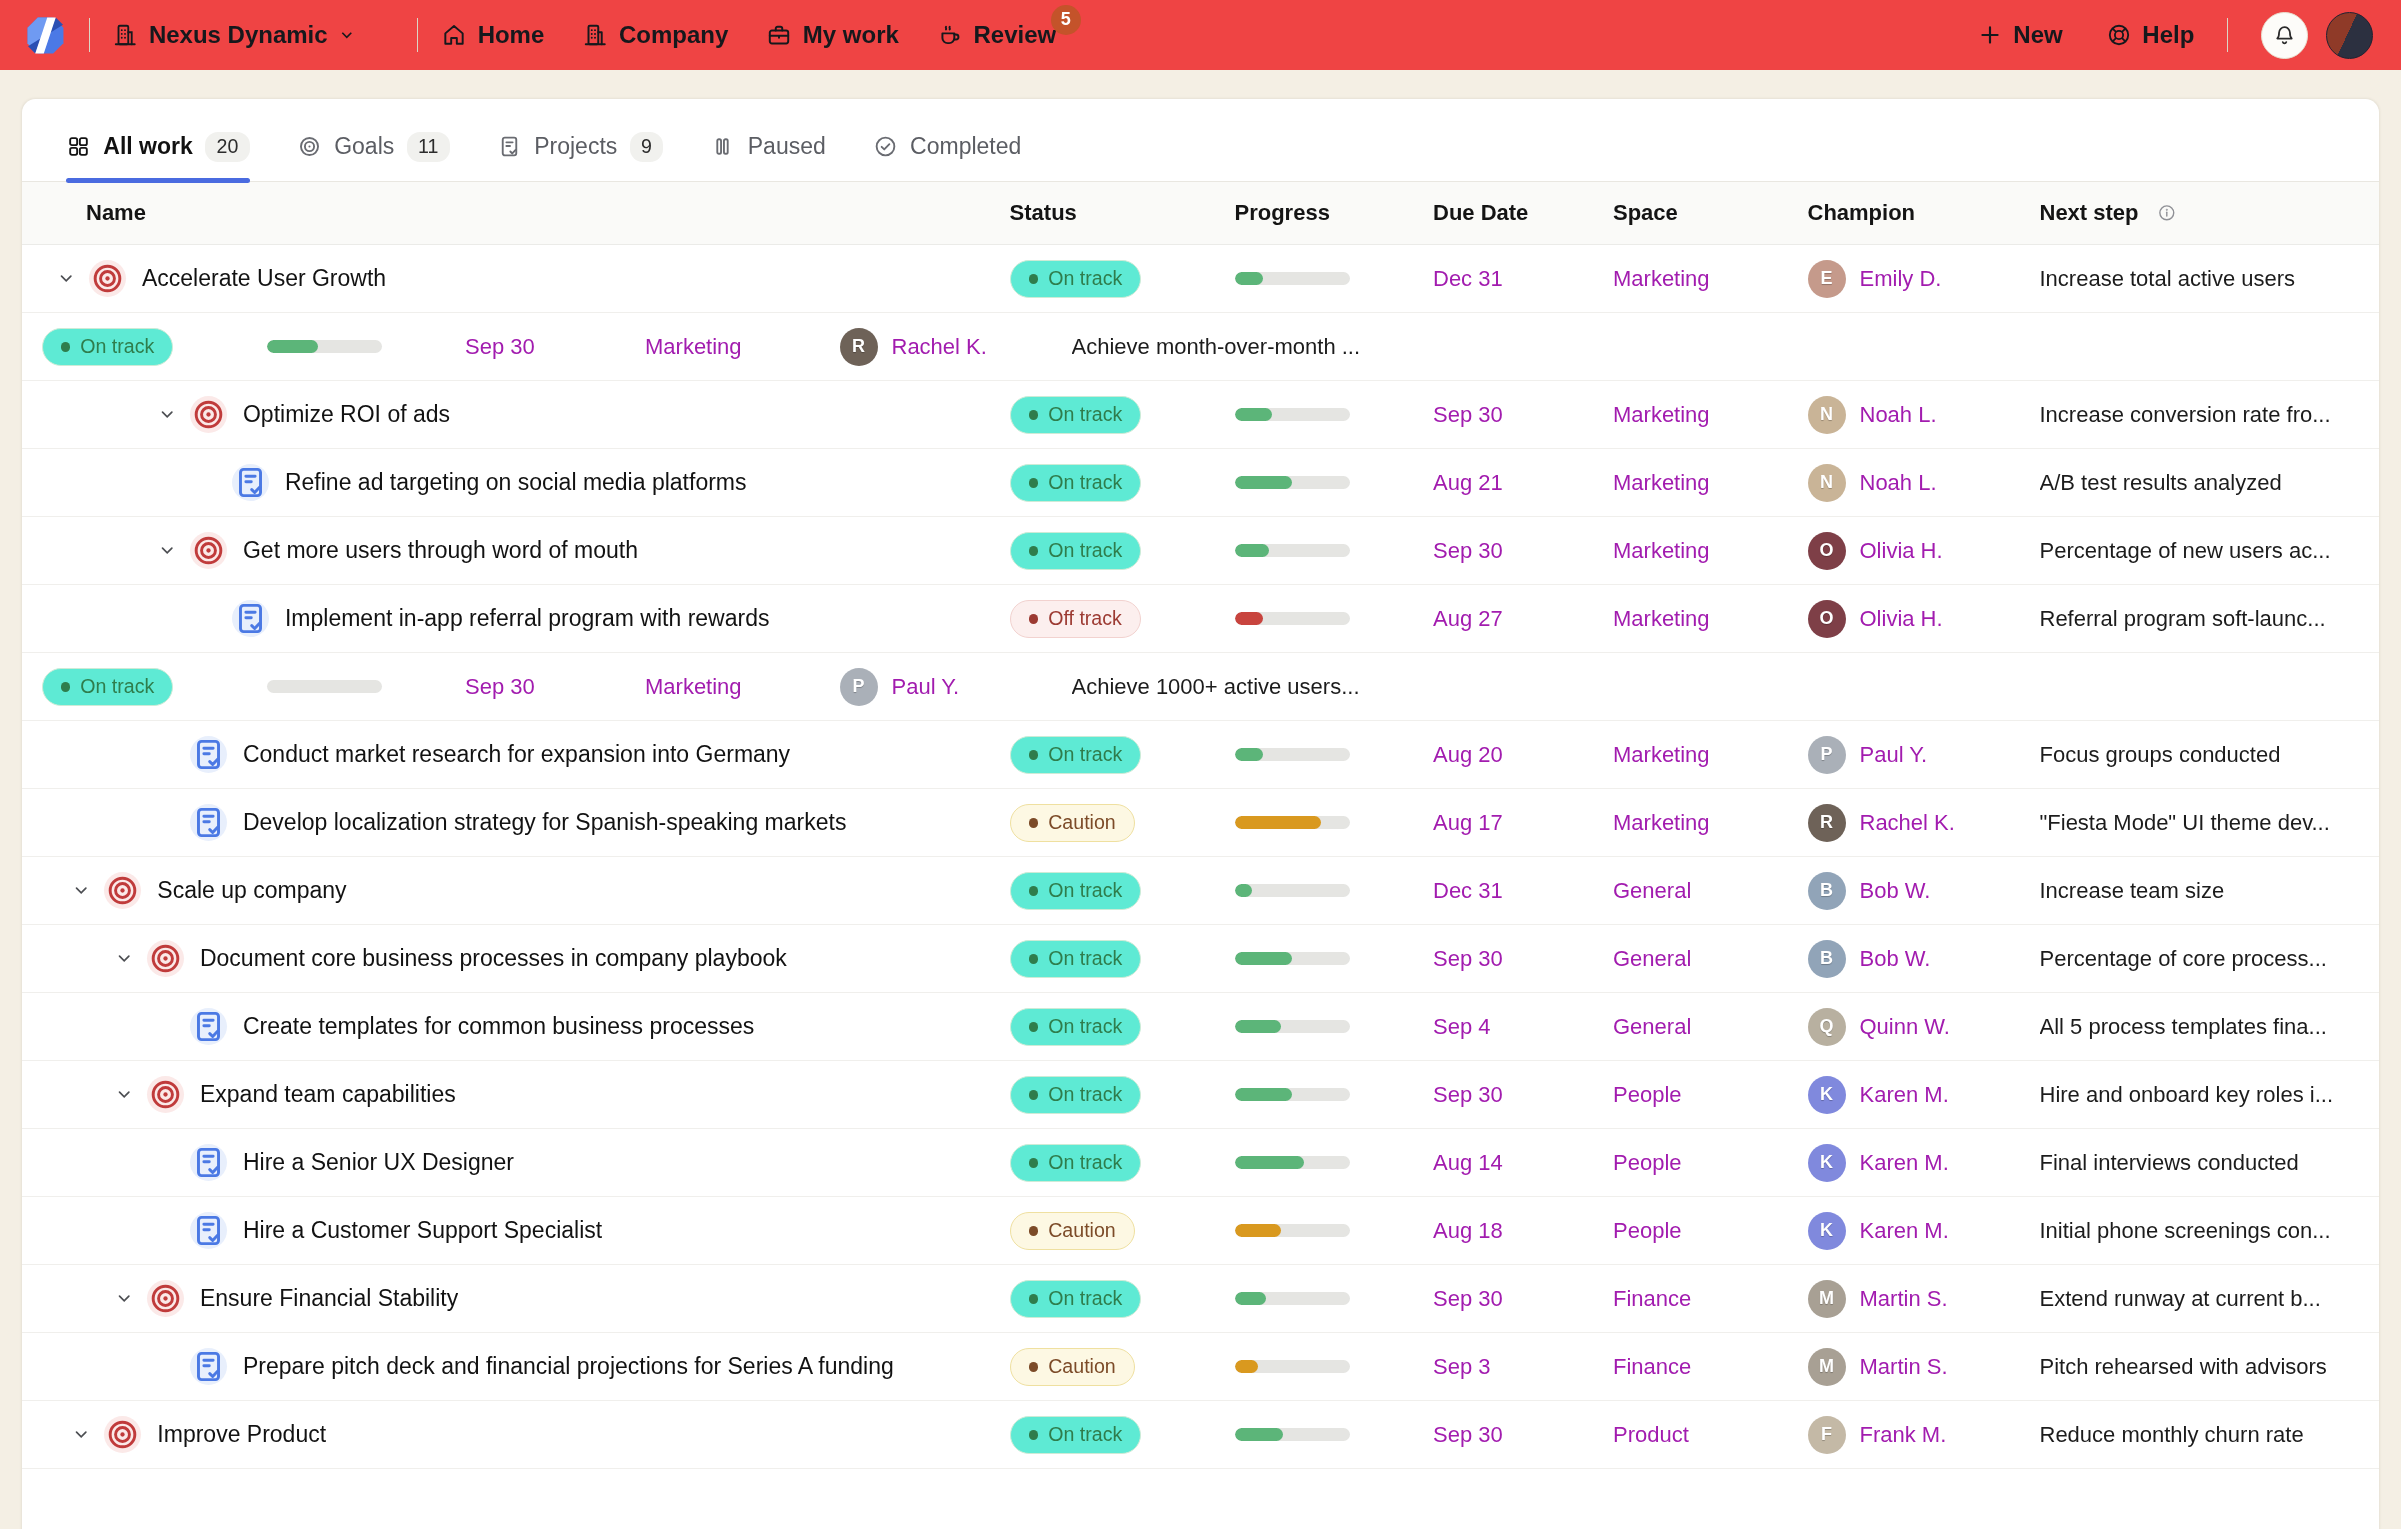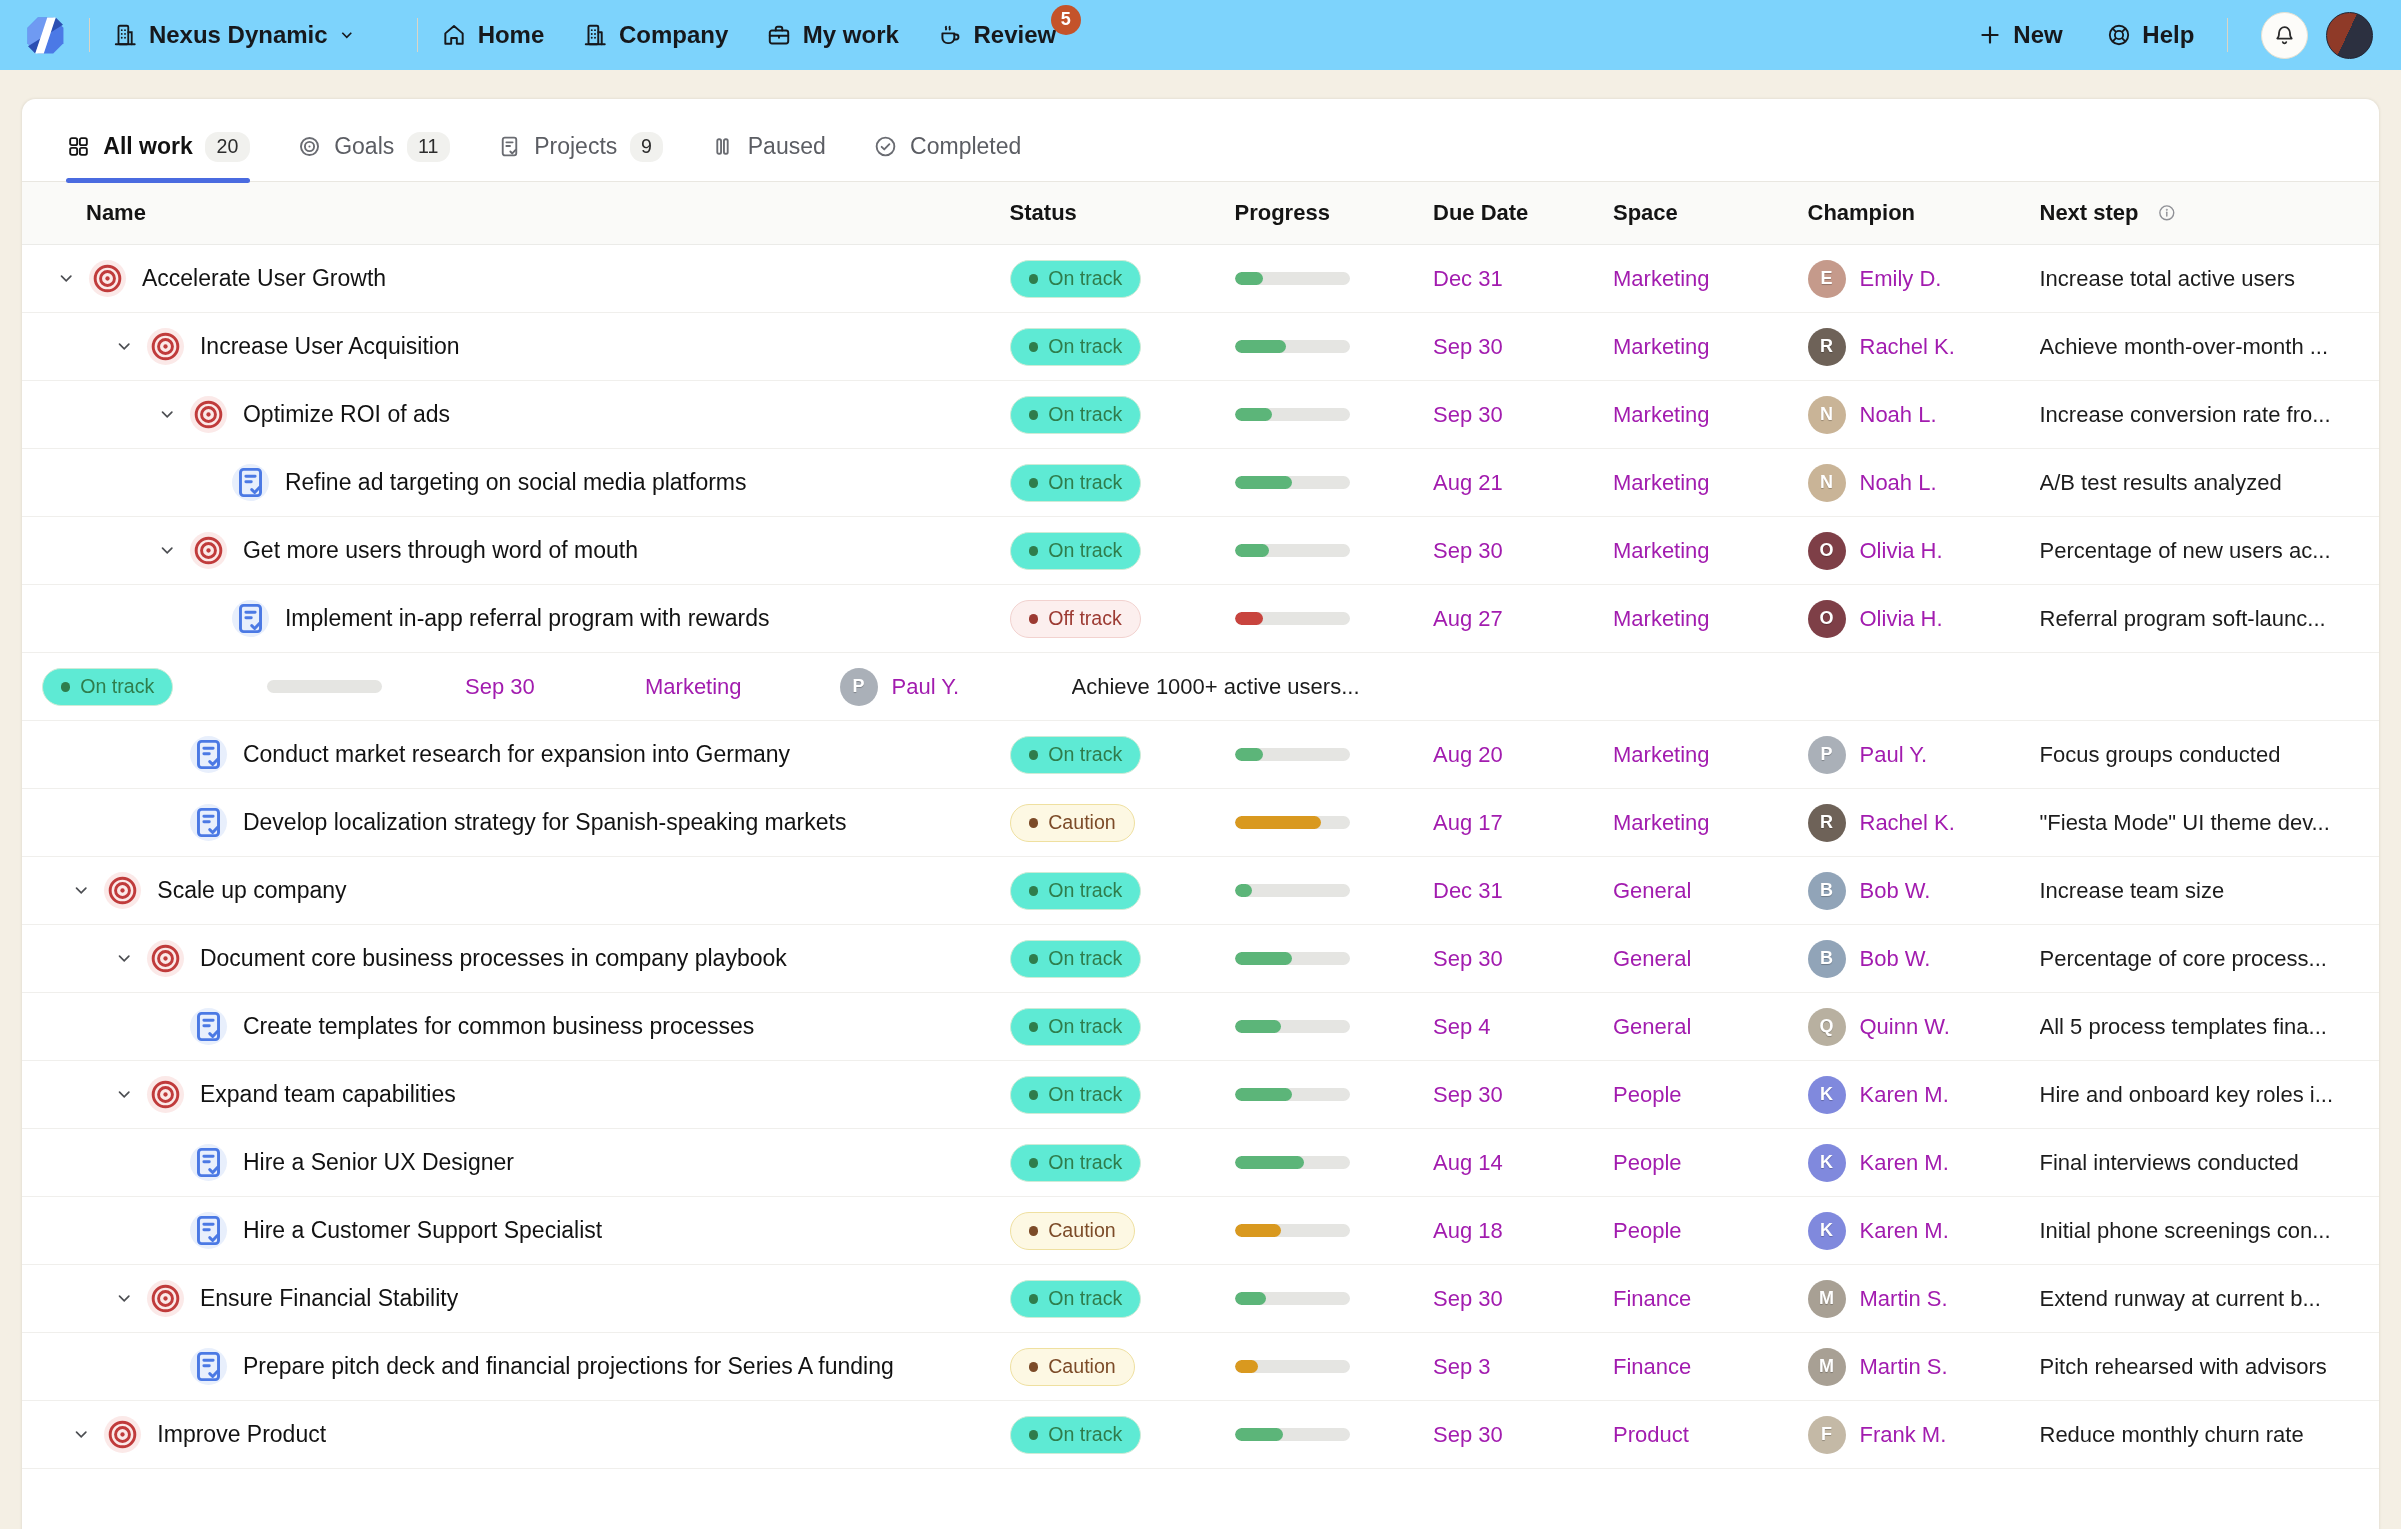--- a/index.html
+++ b/index.html
@@ -1,20 +1,20 @@
 <!DOCTYPE html>
 <html style="font-size:13px"><head>
 <meta charset="utf-8">
 <style>
   * { margin:0; padding:0; box-sizing:border-box; }
   html,body { width:2401px; height:1530px; overflow:hidden; }
   body { font-family:"Liberation Sans", sans-serif; background:#f4efe4; color:#151515; }
 
   
-  .topbar { height:70px; display:flex; align-items:center; padding:0 28px 0 24.5px; background:#7dd3fc; }
+  .topbar { height:70px; display:flex; align-items:center; padding:0 28px 0 24.5px; background:#ef4444; }
   .logo { width:41px; height:41px; display:block; }
   .vsep { width:0.8px; height:34px; background:#dcd5c5; margin:0 23px; }
   .nav-item { display:flex; align-items:center; gap:10.6px; font-size:24px; font-weight:600; color:#16181c; cursor:pointer; position:relative; margin-right:38px; white-space:nowrap; }
   .nav-item svg { width:26px; height:26px; }
   .nav-item .chev-sm { width:19.6px; height:19.6px; margin-left:-1.6px; }
   .nav-badge { position:absolute; top:-16.4px; right:-24.5px; min-width:30px; height:30px; border-radius:15.5px; background:#c4532a; color:#fff; font-size:18px; font-weight:700; display:flex; align-items:center; justify-content:center; }
   .topbar-right { margin-left:auto; display:flex; align-items:center; }
   .topbar-right .nav-item { margin-right:0; margin-left:43px; }
   .icon-btn { width:47px; height:47px; border-radius:50%; background:#fdfcf9; border:0.8px solid #e8e1d1; display:flex; align-items:center; justify-content:center; margin-left:28px; cursor:pointer; }
   .icon-btn svg { width:25px; height:25px; }
@@ -289,626 +289,611 @@
     <div class="col-champ">
       <span class="avatar" style="background: rgb(197, 154, 139);">E</span>
       <span class="cell-text champ-name">Emily D.</span>
     </div>
     <div class="col-next">
       <span class="next-text">Increase total active users</span>
     </div>
   </div>
 
   <div class="row">
-    <div class="col-name" style="padding-left: 72px;">
+    <div class="col-status">
+      <span class="pill on-track">
+            <span class="dot"></span>
+            <span class="pill-label">On track</span>
+          </span>
+    </div>
+    <div class="col-progress">
+      <div class="track">
+            <div class="fill on-track" style="width: 45%;"></div>
+          </div>
+    </div>
+    <div class="col-due cell-text">Sep 30</div>
+    <div class="col-space cell-text">Marketing</div>
+    <div class="col-champ">
+      <span class="avatar" style="background: rgb(110, 98, 88);">R</span>
+      <span class="cell-text champ-name">Rachel K.</span>
+    </div>
+    <div class="col-next">
+      <span class="next-text">Achieve month-over-month ...</span>
+    </div>
+  </div>
+
+  <div class="row">
+    <div class="col-name" style="padding-left: 115px;">
       <span class="chev">
         <svg viewBox="0 0 24 24" fill="none" stroke="currentColor" stroke-width="2" stroke-linecap="round">
               <path d="m6.5 9.5 5.5 5.5 5.5-5.5"></path>
             </svg>
       </span>
       <span class="row-icon goal">
             <svg viewBox="0 0 24 24" fill="none" stroke="currentColor" stroke-width="1.8" stroke-linecap="round" stroke-linejoin="round" style="width:100%;height:100%">
               <circle cx="12" cy="12" r="8" stroke-width="1.9"></circle>
               <circle cx="12" cy="12" r="4.5" stroke-width="1.9"></circle>
               <circle cx="12" cy="12" r="1.4" fill="currentColor" stroke="none"></circle>
             </svg>
           </span>
-      <span class="row-name">Increase User Acquisition</span>
-    </div>
-    <div class="col-status">
-      <span class="pill on-track">
-            <span class="dot"></span>
-            <span class="pill-label">On track</span>
-          </span>
-    </div>
-    <div class="col-progress">
-      <div class="track">
-            <div class="fill on-track" style="width: 45%;"></div>
+      <span class="row-name">Optimize ROI of ads</span>
+    </div>
+    <div class="col-status">
+      <span class="pill on-track">
+            <span class="dot"></span>
+            <span class="pill-label">On track</span>
+          </span>
+    </div>
+    <div class="col-progress">
+      <div class="track">
+            <div class="fill on-track" style="width: 33%;"></div>
           </div>
     </div>
     <div class="col-due cell-text">Sep 30</div>
     <div class="col-space cell-text">Marketing</div>
     <div class="col-champ">
-      <span class="avatar" style="background: rgb(110, 98, 88);">R</span>
-      <span class="cell-text champ-name">Rachel K.</span>
-    </div>
-    <div class="col-next">
-      <span class="next-text">Achieve month-over-month ...</span>
+      <span class="avatar" style="background: rgb(201, 180, 151);">N</span>
+      <span class="cell-text champ-name">Noah L.</span>
+    </div>
+    <div class="col-next">
+      <span class="next-text">Increase conversion rate fro...</span>
+    </div>
+  </div>
+
+  <div class="row">
+    <div class="col-name" style="padding-left: 157px;">
+      <span class="chev" style="visibility: hidden;">
+        <svg viewBox="0 0 24 24" fill="none" stroke="currentColor" stroke-width="2" stroke-linecap="round">
+              <path d="m6.5 9.5 5.5 5.5 5.5-5.5"></path>
+            </svg>
+      </span>
+      <span class="row-icon project">
+            <svg viewBox="0 0 24 24" fill="none" stroke="currentColor" stroke-width="1.8" stroke-linecap="round" stroke-linejoin="round" style="width:100%;height:100%">
+              <rect x="5.5" y="3.5" width="13" height="17" rx="2" stroke-width="1.9"></rect>
+              <path d="M9 8h6M9 11.5h3.5" stroke-width="1.9"></path>
+              <path d="m12.8 16.6 1.9 1.9 3.2-3.4" stroke-width="1.9"></path>
+            </svg>
+          </span>
+      <span class="row-name">Refine ad targeting on social media platforms</span>
+    </div>
+    <div class="col-status">
+      <span class="pill on-track">
+            <span class="dot"></span>
+            <span class="pill-label">On track</span>
+          </span>
+    </div>
+    <div class="col-progress">
+      <div class="track">
+            <div class="fill on-track" style="width: 50%;"></div>
+          </div>
+    </div>
+    <div class="col-due cell-text">Aug 21</div>
+    <div class="col-space cell-text">Marketing</div>
+    <div class="col-champ">
+      <span class="avatar" style="background: rgb(201, 180, 151);">N</span>
+      <span class="cell-text champ-name">Noah L.</span>
+    </div>
+    <div class="col-next">
+      <span class="next-text">A/B test results analyzed</span>
     </div>
   </div>
 
   <div class="row">
     <div class="col-name" style="padding-left: 115px;">
       <span class="chev">
         <svg viewBox="0 0 24 24" fill="none" stroke="currentColor" stroke-width="2" stroke-linecap="round">
               <path d="m6.5 9.5 5.5 5.5 5.5-5.5"></path>
             </svg>
       </span>
       <span class="row-icon goal">
             <svg viewBox="0 0 24 24" fill="none" stroke="currentColor" stroke-width="1.8" stroke-linecap="round" stroke-linejoin="round" style="width:100%;height:100%">
               <circle cx="12" cy="12" r="8" stroke-width="1.9"></circle>
               <circle cx="12" cy="12" r="4.5" stroke-width="1.9"></circle>
               <circle cx="12" cy="12" r="1.4" fill="currentColor" stroke="none"></circle>
             </svg>
           </span>
-      <span class="row-name">Optimize ROI of ads</span>
-    </div>
-    <div class="col-status">
-      <span class="pill on-track">
-            <span class="dot"></span>
-            <span class="pill-label">On track</span>
-          </span>
-    </div>
-    <div class="col-progress">
-      <div class="track">
-            <div class="fill on-track" style="width: 33%;"></div>
+      <span class="row-name">Get more users through word of mouth</span>
+    </div>
+    <div class="col-status">
+      <span class="pill on-track">
+            <span class="dot"></span>
+            <span class="pill-label">On track</span>
+          </span>
+    </div>
+    <div class="col-progress">
+      <div class="track">
+            <div class="fill on-track" style="width: 30%;"></div>
           </div>
     </div>
     <div class="col-due cell-text">Sep 30</div>
     <div class="col-space cell-text">Marketing</div>
     <div class="col-champ">
-      <span class="avatar" style="background: rgb(201, 180, 151);">N</span>
-      <span class="cell-text champ-name">Noah L.</span>
-    </div>
-    <div class="col-next">
-      <span class="next-text">Increase conversion rate fro...</span>
+      <span class="avatar" style="background: rgb(126, 63, 71);">O</span>
+      <span class="cell-text champ-name">Olivia H.</span>
+    </div>
+    <div class="col-next">
+      <span class="next-text">Percentage of new users ac...</span>
     </div>
   </div>
 
   <div class="row">
     <div class="col-name" style="padding-left: 157px;">
       <span class="chev" style="visibility: hidden;">
         <svg viewBox="0 0 24 24" fill="none" stroke="currentColor" stroke-width="2" stroke-linecap="round">
               <path d="m6.5 9.5 5.5 5.5 5.5-5.5"></path>
             </svg>
       </span>
       <span class="row-icon project">
             <svg viewBox="0 0 24 24" fill="none" stroke="currentColor" stroke-width="1.8" stroke-linecap="round" stroke-linejoin="round" style="width:100%;height:100%">
               <rect x="5.5" y="3.5" width="13" height="17" rx="2" stroke-width="1.9"></rect>
               <path d="M9 8h6M9 11.5h3.5" stroke-width="1.9"></path>
               <path d="m12.8 16.6 1.9 1.9 3.2-3.4" stroke-width="1.9"></path>
             </svg>
           </span>
-      <span class="row-name">Refine ad targeting on social media platforms</span>
-    </div>
-    <div class="col-status">
-      <span class="pill on-track">
-            <span class="dot"></span>
-            <span class="pill-label">On track</span>
-          </span>
-    </div>
-    <div class="col-progress">
-      <div class="track">
-            <div class="fill on-track" style="width: 50%;"></div>
-          </div>
-    </div>
-    <div class="col-due cell-text">Aug 21</div>
+      <span class="row-name">Implement in-app referral program with rewards</span>
+    </div>
+    <div class="col-status">
+      <span class="pill off-track">
+            <span class="dot"></span>
+            <span class="pill-label">Off track</span>
+          </span>
+    </div>
+    <div class="col-progress">
+      <div class="track">
+            <div class="fill off-track" style="width: 25%;"></div>
+          </div>
+    </div>
+    <div class="col-due cell-text">Aug 27</div>
     <div class="col-space cell-text">Marketing</div>
     <div class="col-champ">
-      <span class="avatar" style="background: rgb(201, 180, 151);">N</span>
-      <span class="cell-text champ-name">Noah L.</span>
-    </div>
-    <div class="col-next">
-      <span class="next-text">A/B test results analyzed</span>
+      <span class="avatar" style="background: rgb(126, 63, 71);">O</span>
+      <span class="cell-text champ-name">Olivia H.</span>
+    </div>
+    <div class="col-next">
+      <span class="next-text">Referral program soft-launc...</span>
+    </div>
+  </div>
+
+  <div class="row">
+    <div class="col-status">
+      <span class="pill on-track">
+            <span class="dot"></span>
+            <span class="pill-label">On track</span>
+          </span>
+    </div>
+    <div class="col-progress">
+      <div class="track">
+            <div class="fill on-track" style="width: 0%;"></div>
+          </div>
+    </div>
+    <div class="col-due cell-text">Sep 30</div>
+    <div class="col-space cell-text">Marketing</div>
+    <div class="col-champ">
+      <span class="avatar" style="background: rgb(170, 176, 184);">P</span>
+      <span class="cell-text champ-name">Paul Y.</span>
+    </div>
+    <div class="col-next">
+      <span class="next-text">Achieve 1000+ active users...</span>
     </div>
   </div>
 
   <div class="row">
     <div class="col-name" style="padding-left: 115px;">
+      <span class="chev" style="visibility: hidden;">
+        <svg viewBox="0 0 24 24" fill="none" stroke="currentColor" stroke-width="2" stroke-linecap="round">
+              <path d="m6.5 9.5 5.5 5.5 5.5-5.5"></path>
+            </svg>
+      </span>
+      <span class="row-icon project">
+            <svg viewBox="0 0 24 24" fill="none" stroke="currentColor" stroke-width="1.8" stroke-linecap="round" stroke-linejoin="round" style="width:100%;height:100%">
+              <rect x="5.5" y="3.5" width="13" height="17" rx="2" stroke-width="1.9"></rect>
+              <path d="M9 8h6M9 11.5h3.5" stroke-width="1.9"></path>
+              <path d="m12.8 16.6 1.9 1.9 3.2-3.4" stroke-width="1.9"></path>
+            </svg>
+          </span>
+      <span class="row-name">Conduct market research for expansion into Germany</span>
+    </div>
+    <div class="col-status">
+      <span class="pill on-track">
+            <span class="dot"></span>
+            <span class="pill-label">On track</span>
+          </span>
+    </div>
+    <div class="col-progress">
+      <div class="track">
+            <div class="fill on-track" style="width: 25%;"></div>
+          </div>
+    </div>
+    <div class="col-due cell-text">Aug 20</div>
+    <div class="col-space cell-text">Marketing</div>
+    <div class="col-champ">
+      <span class="avatar" style="background: rgb(170, 176, 184);">P</span>
+      <span class="cell-text champ-name">Paul Y.</span>
+    </div>
+    <div class="col-next">
+      <span class="next-text">Focus groups conducted</span>
+    </div>
+  </div>
+
+  <div class="row">
+    <div class="col-name" style="padding-left: 115px;">
+      <span class="chev" style="visibility: hidden;">
+        <svg viewBox="0 0 24 24" fill="none" stroke="currentColor" stroke-width="2" stroke-linecap="round">
+              <path d="m6.5 9.5 5.5 5.5 5.5-5.5"></path>
+            </svg>
+      </span>
+      <span class="row-icon project">
+            <svg viewBox="0 0 24 24" fill="none" stroke="currentColor" stroke-width="1.8" stroke-linecap="round" stroke-linejoin="round" style="width:100%;height:100%">
+              <rect x="5.5" y="3.5" width="13" height="17" rx="2" stroke-width="1.9"></rect>
+              <path d="M9 8h6M9 11.5h3.5" stroke-width="1.9"></path>
+              <path d="m12.8 16.6 1.9 1.9 3.2-3.4" stroke-width="1.9"></path>
+            </svg>
+          </span>
+      <span class="row-name">Develop localization strategy for Spanish-speaking markets</span>
+    </div>
+    <div class="col-status">
+      <span class="pill caution">
+            <span class="dot"></span>
+            <span class="pill-label">Caution</span>
+          </span>
+    </div>
+    <div class="col-progress">
+      <div class="track">
+            <div class="fill caution" style="width: 75%;"></div>
+          </div>
+    </div>
+    <div class="col-due cell-text">Aug 17</div>
+    <div class="col-space cell-text">Marketing</div>
+    <div class="col-champ">
+      <span class="avatar" style="background: rgb(110, 98, 88);">R</span>
+      <span class="cell-text champ-name">Rachel K.</span>
+    </div>
+    <div class="col-next">
+      <span class="next-text">"Fiesta Mode" UI theme dev...</span>
+    </div>
+  </div>
+
+  <div class="row">
+    <div class="col-name" style="padding-left: 29.4px;">
       <span class="chev">
         <svg viewBox="0 0 24 24" fill="none" stroke="currentColor" stroke-width="2" stroke-linecap="round">
               <path d="m6.5 9.5 5.5 5.5 5.5-5.5"></path>
             </svg>
       </span>
       <span class="row-icon goal">
             <svg viewBox="0 0 24 24" fill="none" stroke="currentColor" stroke-width="1.8" stroke-linecap="round" stroke-linejoin="round" style="width:100%;height:100%">
               <circle cx="12" cy="12" r="8" stroke-width="1.9"></circle>
               <circle cx="12" cy="12" r="4.5" stroke-width="1.9"></circle>
               <circle cx="12" cy="12" r="1.4" fill="currentColor" stroke="none"></circle>
             </svg>
           </span>
-      <span class="row-name">Get more users through word of mouth</span>
-    </div>
-    <div class="col-status">
-      <span class="pill on-track">
-            <span class="dot"></span>
-            <span class="pill-label">On track</span>
-          </span>
-    </div>
-    <div class="col-progress">
-      <div class="track">
-            <div class="fill on-track" style="width: 30%;"></div>
+      <span class="row-name">Scale up company</span>
+    </div>
+    <div class="col-status">
+      <span class="pill on-track">
+            <span class="dot"></span>
+            <span class="pill-label">On track</span>
+          </span>
+    </div>
+    <div class="col-progress">
+      <div class="track">
+            <div class="fill on-track" style="width: 15%;"></div>
+          </div>
+    </div>
+    <div class="col-due cell-text">Dec 31</div>
+    <div class="col-space cell-text">General</div>
+    <div class="col-champ">
+      <span class="avatar" style="background: rgb(145, 164, 184);">B</span>
+      <span class="cell-text champ-name">Bob W.</span>
+    </div>
+    <div class="col-next">
+      <span class="next-text">Increase team size</span>
+    </div>
+  </div>
+
+  <div class="row">
+    <div class="col-name" style="padding-left: 72px;">
+      <span class="chev">
+        <svg viewBox="0 0 24 24" fill="none" stroke="currentColor" stroke-width="2" stroke-linecap="round">
+              <path d="m6.5 9.5 5.5 5.5 5.5-5.5"></path>
+            </svg>
+      </span>
+      <span class="row-icon goal">
+            <svg viewBox="0 0 24 24" fill="none" stroke="currentColor" stroke-width="1.8" stroke-linecap="round" stroke-linejoin="round" style="width:100%;height:100%">
+              <circle cx="12" cy="12" r="8" stroke-width="1.9"></circle>
+              <circle cx="12" cy="12" r="4.5" stroke-width="1.9"></circle>
+              <circle cx="12" cy="12" r="1.4" fill="currentColor" stroke="none"></circle>
+            </svg>
+          </span>
+      <span class="row-name">Document core business processes in company playbook</span>
+    </div>
+    <div class="col-status">
+      <span class="pill on-track">
+            <span class="dot"></span>
+            <span class="pill-label">On track</span>
+          </span>
+    </div>
+    <div class="col-progress">
+      <div class="track">
+            <div class="fill on-track" style="width: 50%;"></div>
           </div>
     </div>
     <div class="col-due cell-text">Sep 30</div>
-    <div class="col-space cell-text">Marketing</div>
-    <div class="col-champ">
-      <span class="avatar" style="background: rgb(126, 63, 71);">O</span>
-      <span class="cell-text champ-name">Olivia H.</span>
-    </div>
-    <div class="col-next">
-      <span class="next-text">Percentage of new users ac...</span>
-    </div>
-  </div>
-
-  <div class="row">
-    <div class="col-name" style="padding-left: 157px;">
+    <div class="col-space cell-text">General</div>
+    <div class="col-champ">
+      <span class="avatar" style="background: rgb(145, 164, 184);">B</span>
+      <span class="cell-text champ-name">Bob W.</span>
+    </div>
+    <div class="col-next">
+      <span class="next-text">Percentage of core process...</span>
+    </div>
+  </div>
+
+  <div class="row">
+    <div class="col-name" style="padding-left: 115px;">
       <span class="chev" style="visibility: hidden;">
         <svg viewBox="0 0 24 24" fill="none" stroke="currentColor" stroke-width="2" stroke-linecap="round">
               <path d="m6.5 9.5 5.5 5.5 5.5-5.5"></path>
             </svg>
       </span>
       <span class="row-icon project">
             <svg viewBox="0 0 24 24" fill="none" stroke="currentColor" stroke-width="1.8" stroke-linecap="round" stroke-linejoin="round" style="width:100%;height:100%">
               <rect x="5.5" y="3.5" width="13" height="17" rx="2" stroke-width="1.9"></rect>
               <path d="M9 8h6M9 11.5h3.5" stroke-width="1.9"></path>
               <path d="m12.8 16.6 1.9 1.9 3.2-3.4" stroke-width="1.9"></path>
             </svg>
           </span>
-      <span class="row-name">Implement in-app referral program with rewards</span>
-    </div>
-    <div class="col-status">
-      <span class="pill off-track">
-            <span class="dot"></span>
-            <span class="pill-label">Off track</span>
-          </span>
-    </div>
-    <div class="col-progress">
-      <div class="track">
-            <div class="fill off-track" style="width: 25%;"></div>
-          </div>
-    </div>
-    <div class="col-due cell-text">Aug 27</div>
-    <div class="col-space cell-text">Marketing</div>
-    <div class="col-champ">
-      <span class="avatar" style="background: rgb(126, 63, 71);">O</span>
-      <span class="cell-text champ-name">Olivia H.</span>
-    </div>
-    <div class="col-next">
-      <span class="next-text">Referral program soft-launc...</span>
-    </div>
-  </div>
-
-  <div class="row">
-    <div class="col-status">
-      <span class="pill on-track">
-            <span class="dot"></span>
-            <span class="pill-label">On track</span>
-          </span>
-    </div>
-    <div class="col-progress">
-      <div class="track">
-            <div class="fill on-track" style="width: 0%;"></div>
+      <span class="row-name">Create templates for common business processes</span>
+    </div>
+    <div class="col-status">
+      <span class="pill on-track">
+            <span class="dot"></span>
+            <span class="pill-label">On track</span>
+          </span>
+    </div>
+    <div class="col-progress">
+      <div class="track">
+            <div class="fill on-track" style="width: 40%;"></div>
+          </div>
+    </div>
+    <div class="col-due cell-text">Sep 4</div>
+    <div class="col-space cell-text">General</div>
+    <div class="col-champ">
+      <span class="avatar" style="background: rgb(184, 176, 160);">Q</span>
+      <span class="cell-text champ-name">Quinn W.</span>
+    </div>
+    <div class="col-next">
+      <span class="next-text">All 5 process templates fina...</span>
+    </div>
+  </div>
+
+  <div class="row">
+    <div class="col-name" style="padding-left: 72px;">
+      <span class="chev">
+        <svg viewBox="0 0 24 24" fill="none" stroke="currentColor" stroke-width="2" stroke-linecap="round">
+              <path d="m6.5 9.5 5.5 5.5 5.5-5.5"></path>
+            </svg>
+      </span>
+      <span class="row-icon goal">
+            <svg viewBox="0 0 24 24" fill="none" stroke="currentColor" stroke-width="1.8" stroke-linecap="round" stroke-linejoin="round" style="width:100%;height:100%">
+              <circle cx="12" cy="12" r="8" stroke-width="1.9"></circle>
+              <circle cx="12" cy="12" r="4.5" stroke-width="1.9"></circle>
+              <circle cx="12" cy="12" r="1.4" fill="currentColor" stroke="none"></circle>
+            </svg>
+          </span>
+      <span class="row-name">Expand team capabilities</span>
+    </div>
+    <div class="col-status">
+      <span class="pill on-track">
+            <span class="dot"></span>
+            <span class="pill-label">On track</span>
+          </span>
+    </div>
+    <div class="col-progress">
+      <div class="track">
+            <div class="fill on-track" style="width: 50%;"></div>
           </div>
     </div>
     <div class="col-due cell-text">Sep 30</div>
-    <div class="col-space cell-text">Marketing</div>
-    <div class="col-champ">
-      <span class="avatar" style="background: rgb(170, 176, 184);">P</span>
-      <span class="cell-text champ-name">Paul Y.</span>
-    </div>
-    <div class="col-next">
-      <span class="next-text">Achieve 1000+ active users...</span>
+    <div class="col-space cell-text">People</div>
+    <div class="col-champ">
+      <span class="avatar" style="background: rgb(128, 137, 221);">K</span>
+      <span class="cell-text champ-name">Karen M.</span>
+    </div>
+    <div class="col-next">
+      <span class="next-text">Hire and onboard key roles i...</span>
     </div>
   </div>
 
   <div class="row">
     <div class="col-name" style="padding-left: 115px;">
       <span class="chev" style="visibility: hidden;">
         <svg viewBox="0 0 24 24" fill="none" stroke="currentColor" stroke-width="2" stroke-linecap="round">
               <path d="m6.5 9.5 5.5 5.5 5.5-5.5"></path>
             </svg>
       </span>
       <span class="row-icon project">
             <svg viewBox="0 0 24 24" fill="none" stroke="currentColor" stroke-width="1.8" stroke-linecap="round" stroke-linejoin="round" style="width:100%;height:100%">
               <rect x="5.5" y="3.5" width="13" height="17" rx="2" stroke-width="1.9"></rect>
               <path d="M9 8h6M9 11.5h3.5" stroke-width="1.9"></path>
               <path d="m12.8 16.6 1.9 1.9 3.2-3.4" stroke-width="1.9"></path>
             </svg>
           </span>
-      <span class="row-name">Conduct market research for expansion into Germany</span>
-    </div>
-    <div class="col-status">
-      <span class="pill on-track">
-            <span class="dot"></span>
-            <span class="pill-label">On track</span>
-          </span>
-    </div>
-    <div class="col-progress">
-      <div class="track">
-            <div class="fill on-track" style="width: 25%;"></div>
-          </div>
-    </div>
-    <div class="col-due cell-text">Aug 20</div>
-    <div class="col-space cell-text">Marketing</div>
-    <div class="col-champ">
-      <span class="avatar" style="background: rgb(170, 176, 184);">P</span>
-      <span class="cell-text champ-name">Paul Y.</span>
-    </div>
-    <div class="col-next">
-      <span class="next-text">Focus groups conducted</span>
+      <span class="row-name">Hire a Senior UX Designer</span>
+    </div>
+    <div class="col-status">
+      <span class="pill on-track">
+            <span class="dot"></span>
+            <span class="pill-label">On track</span>
+          </span>
+    </div>
+    <div class="col-progress">
+      <div class="track">
+            <div class="fill on-track" style="width: 60%;"></div>
+          </div>
+    </div>
+    <div class="col-due cell-text">Aug 14</div>
+    <div class="col-space cell-text">People</div>
+    <div class="col-champ">
+      <span class="avatar" style="background: rgb(128, 137, 221);">K</span>
+      <span class="cell-text champ-name">Karen M.</span>
+    </div>
+    <div class="col-next">
+      <span class="next-text">Final interviews conducted</span>
     </div>
   </div>
 
   <div class="row">
     <div class="col-name" style="padding-left: 115px;">
       <span class="chev" style="visibility: hidden;">
         <svg viewBox="0 0 24 24" fill="none" stroke="currentColor" stroke-width="2" stroke-linecap="round">
               <path d="m6.5 9.5 5.5 5.5 5.5-5.5"></path>
             </svg>
       </span>
       <span class="row-icon project">
             <svg viewBox="0 0 24 24" fill="none" stroke="currentColor" stroke-width="1.8" stroke-linecap="round" stroke-linejoin="round" style="width:100%;height:100%">
               <rect x="5.5" y="3.5" width="13" height="17" rx="2" stroke-width="1.9"></rect>
               <path d="M9 8h6M9 11.5h3.5" stroke-width="1.9"></path>
               <path d="m12.8 16.6 1.9 1.9 3.2-3.4" stroke-width="1.9"></path>
             </svg>
           </span>
-      <span class="row-name">Develop localization strategy for Spanish-speaking markets</span>
+      <span class="row-name">Hire a Customer Support Specialist</span>
     </div>
     <div class="col-status">
       <span class="pill caution">
             <span class="dot"></span>
             <span class="pill-label">Caution</span>
           </span>
     </div>
     <div class="col-progress">
       <div class="track">
-            <div class="fill caution" style="width: 75%;"></div>
-          </div>
-    </div>
-    <div class="col-due cell-text">Aug 17</div>
-    <div class="col-space cell-text">Marketing</div>
-    <div class="col-champ">
-      <span class="avatar" style="background: rgb(110, 98, 88);">R</span>
-      <span class="cell-text champ-name">Rachel K.</span>
-    </div>
-    <div class="col-next">
-      <span class="next-text">"Fiesta Mode" UI theme dev...</span>
-    </div>
-  </div>
-
-  <div class="row">
-    <div class="col-name" style="padding-left: 29.4px;">
+            <div class="fill caution" style="width: 40%;"></div>
+          </div>
+    </div>
+    <div class="col-due cell-text">Aug 18</div>
+    <div class="col-space cell-text">People</div>
+    <div class="col-champ">
+      <span class="avatar" style="background: rgb(128, 137, 221);">K</span>
+      <span class="cell-text champ-name">Karen M.</span>
+    </div>
+    <div class="col-next">
+      <span class="next-text">Initial phone screenings con...</span>
+    </div>
+  </div>
+
+  <div class="row">
+    <div class="col-name" style="padding-left: 72px; text-align: right;">
       <span class="chev">
         <svg viewBox="0 0 24 24" fill="none" stroke="currentColor" stroke-width="2" stroke-linecap="round">
               <path d="m6.5 9.5 5.5 5.5 5.5-5.5"></path>
             </svg>
       </span>
       <span class="row-icon goal">
             <svg viewBox="0 0 24 24" fill="none" stroke="currentColor" stroke-width="1.8" stroke-linecap="round" stroke-linejoin="round" style="width:100%;height:100%">
               <circle cx="12" cy="12" r="8" stroke-width="1.9"></circle>
               <circle cx="12" cy="12" r="4.5" stroke-width="1.9"></circle>
               <circle cx="12" cy="12" r="1.4" fill="currentColor" stroke="none"></circle>
             </svg>
           </span>
-      <span class="row-name">Scale up company</span>
-    </div>
-    <div class="col-status">
-      <span class="pill on-track">
-            <span class="dot"></span>
-            <span class="pill-label">On track</span>
-          </span>
-    </div>
-    <div class="col-progress">
-      <div class="track">
-            <div class="fill on-track" style="width: 15%;"></div>
-          </div>
-    </div>
-    <div class="col-due cell-text">Dec 31</div>
-    <div class="col-space cell-text">General</div>
-    <div class="col-champ">
-      <span class="avatar" style="background: rgb(145, 164, 184);">B</span>
-      <span class="cell-text champ-name">Bob W.</span>
-    </div>
-    <div class="col-next">
-      <span class="next-text">Increase team size</span>
-    </div>
-  </div>
-
-  <div class="row">
-    <div class="col-name" style="padding-left: 72px;">
+      <span class="row-name">Ensure Financial Stability</span>
+    </div>
+    <div class="col-status">
+      <span class="pill on-track">
+            <span class="dot"></span>
+            <span class="pill-label">On track</span>
+          </span>
+    </div>
+    <div class="col-progress">
+      <div class="track">
+            <div class="fill on-track" style="width: 27%;"></div>
+          </div>
+    </div>
+    <div class="col-due cell-text">Sep 30</div>
+    <div class="col-space cell-text">Finance</div>
+    <div class="col-champ">
+      <span class="avatar" style="background: rgb(168, 160, 148);">M</span>
+      <span class="cell-text champ-name">Martin S.</span>
+    </div>
+    <div class="col-next">
+      <span class="next-text">Extend runway at current b...</span>
+    </div>
+  </div>
+
+  <div class="row">
+    <div class="col-name" style="padding-left: 115px;">
+      <span class="chev" style="visibility: hidden;">
+        <svg viewBox="0 0 24 24" fill="none" stroke="currentColor" stroke-width="2" stroke-linecap="round">
+              <path d="m6.5 9.5 5.5 5.5 5.5-5.5"></path>
+            </svg>
+      </span>
+      <span class="row-icon project">
+            <svg viewBox="0 0 24 24" fill="none" stroke="currentColor" stroke-width="1.8" stroke-linecap="round" stroke-linejoin="round" style="width:100%;height:100%">
+              <rect x="5.5" y="3.5" width="13" height="17" rx="2" stroke-width="1.9"></rect>
+              <path d="M9 8h6M9 11.5h3.5" stroke-width="1.9"></path>
+              <path d="m12.8 16.6 1.9 1.9 3.2-3.4" stroke-width="1.9"></path>
+            </svg>
+          </span>
+      <span class="row-name">Prepare pitch deck and financial projections for Series A funding</span>
+    </div>
+    <div class="col-status">
+      <span class="pill caution">
+            <span class="dot"></span>
+            <span class="pill-label">Caution</span>
+          </span>
+    </div>
+    <div class="col-progress">
+      <div class="track">
+            <div class="fill caution" style="width: 20%;"></div>
+          </div>
+    </div>
+    <div class="col-due cell-text">Sep 3</div>
+    <div class="col-space cell-text">Finance</div>
+    <div class="col-champ">
+      <span class="avatar" style="background: rgb(168, 160, 148);">M</span>
+      <span class="cell-text champ-name">Martin S.</span>
+    </div>
+    <div class="col-next">
+      <span class="next-text">Pitch rehearsed with advisors</span>
+    </div>
+  </div>
+
+  <div class="row">
+    <div class="col-name" style="padding-left: 29.4px;">
       <span class="chev">
         <svg viewBox="0 0 24 24" fill="none" stroke="currentColor" stroke-width="2" stroke-linecap="round">
               <path d="m6.5 9.5 5.5 5.5 5.5-5.5"></path>
             </svg>
       </span>
       <span class="row-icon goal">
             <svg viewBox="0 0 24 24" fill="none" stroke="currentColor" stroke-width="1.8" stroke-linecap="round" stroke-linejoin="round" style="width:100%;height:100%">
               <circle cx="12" cy="12" r="8" stroke-width="1.9"></circle>
               <circle cx="12" cy="12" r="4.5" stroke-width="1.9"></circle>
               <circle cx="12" cy="12" r="1.4" fill="currentColor" stroke="none"></circle>
             </svg>
           </span>
-      <span class="row-name">Document core business processes in company playbook</span>
-    </div>
-    <div class="col-status">
-      <span class="pill on-track">
-            <span class="dot"></span>
-            <span class="pill-label">On track</span>
-          </span>
-    </div>
-    <div class="col-progress">
-      <div class="track">
-            <div class="fill on-track" style="width: 50%;"></div>
-          </div>
-    </div>
-    <div class="col-due cell-text">Sep 30</div>
-    <div class="col-space cell-text">General</div>
-    <div class="col-champ">
-      <span class="avatar" style="background: rgb(145, 164, 184);">B</span>
-      <span class="cell-text champ-name">Bob W.</span>
-    </div>
-    <div class="col-next">
-      <span class="next-text">Percentage of core process...</span>
-    </div>
-  </div>
-
-  <div class="row">
-    <div class="col-name" style="padding-left: 115px;">
-      <span class="chev" style="visibility: hidden;">
-        <svg viewBox="0 0 24 24" fill="none" stroke="currentColor" stroke-width="2" stroke-linecap="round">
-              <path d="m6.5 9.5 5.5 5.5 5.5-5.5"></path>
-            </svg>
-      </span>
-      <span class="row-icon project">
-            <svg viewBox="0 0 24 24" fill="none" stroke="currentColor" stroke-width="1.8" stroke-linecap="round" stroke-linejoin="round" style="width:100%;height:100%">
-              <rect x="5.5" y="3.5" width="13" height="17" rx="2" stroke-width="1.9"></rect>
-              <path d="M9 8h6M9 11.5h3.5" stroke-width="1.9"></path>
-              <path d="m12.8 16.6 1.9 1.9 3.2-3.4" stroke-width="1.9"></path>
-            </svg>
-          </span>
-      <span class="row-name">Create templates for common business processes</span>
-    </div>
-    <div class="col-status">
-      <span class="pill on-track">
-            <span class="dot"></span>
-            <span class="pill-label">On track</span>
-          </span>
-    </div>
-    <div class="col-progress">
-      <div class="track">
-            <div class="fill on-track" style="width: 40%;"></div>
-          </div>
-    </div>
-    <div class="col-due cell-text">Sep 4</div>
-    <div class="col-space cell-text">General</div>
-    <div class="col-champ">
-      <span class="avatar" style="background: rgb(184, 176, 160);">Q</span>
-      <span class="cell-text champ-name">Quinn W.</span>
-    </div>
-    <div class="col-next">
-      <span class="next-text">All 5 process templates fina...</span>
-    </div>
-  </div>
-
-  <div class="row">
-    <div class="col-name" style="padding-left: 72px;">
-      <span class="chev">
-        <svg viewBox="0 0 24 24" fill="none" stroke="currentColor" stroke-width="2" stroke-linecap="round">
-              <path d="m6.5 9.5 5.5 5.5 5.5-5.5"></path>
-            </svg>
-      </span>
-      <span class="row-icon goal">
-            <svg viewBox="0 0 24 24" fill="none" stroke="currentColor" stroke-width="1.8" stroke-linecap="round" stroke-linejoin="round" style="width:100%;height:100%">
-              <circle cx="12" cy="12" r="8" stroke-width="1.9"></circle>
-              <circle cx="12" cy="12" r="4.5" stroke-width="1.9"></circle>
-              <circle cx="12" cy="12" r="1.4" fill="currentColor" stroke="none"></circle>
-            </svg>
-          </span>
-      <span class="row-name">Expand team capabilities</span>
-    </div>
-    <div class="col-status">
-      <span class="pill on-track">
-            <span class="dot"></span>
-            <span class="pill-label">On track</span>
-          </span>
-    </div>
-    <div class="col-progress">
-      <div class="track">
-            <div class="fill on-track" style="width: 50%;"></div>
-          </div>
-    </div>
-    <div class="col-due cell-text">Sep 30</div>
-    <div class="col-space cell-text">People</div>
-    <div class="col-champ">
-      <span class="avatar" style="background: rgb(128, 137, 221);">K</span>
-      <span class="cell-text champ-name">Karen M.</span>
-    </div>
-    <div class="col-next">
-      <span class="next-text">Hire and onboard key roles i...</span>
-    </div>
-  </div>
-
-  <div class="row">
-    <div class="col-name" style="padding-left: 115px;">
-      <span class="chev" style="visibility: hidden;">
-        <svg viewBox="0 0 24 24" fill="none" stroke="currentColor" stroke-width="2" stroke-linecap="round">
-              <path d="m6.5 9.5 5.5 5.5 5.5-5.5"></path>
-            </svg>
-      </span>
-      <span class="row-icon project">
-            <svg viewBox="0 0 24 24" fill="none" stroke="currentColor" stroke-width="1.8" stroke-linecap="round" stroke-linejoin="round" style="width:100%;height:100%">
-              <rect x="5.5" y="3.5" width="13" height="17" rx="2" stroke-width="1.9"></rect>
-              <path d="M9 8h6M9 11.5h3.5" stroke-width="1.9"></path>
-              <path d="m12.8 16.6 1.9 1.9 3.2-3.4" stroke-width="1.9"></path>
-            </svg>
-          </span>
-      <span class="row-name">Hire a Senior UX Designer</span>
-    </div>
-    <div class="col-status">
-      <span class="pill on-track">
-            <span class="dot"></span>
-            <span class="pill-label">On track</span>
-          </span>
-    </div>
-    <div class="col-progress">
-      <div class="track">
-            <div class="fill on-track" style="width: 60%;"></div>
-          </div>
-    </div>
-    <div class="col-due cell-text">Aug 14</div>
-    <div class="col-space cell-text">People</div>
-    <div class="col-champ">
-      <span class="avatar" style="background: rgb(128, 137, 221);">K</span>
-      <span class="cell-text champ-name">Karen M.</span>
-    </div>
-    <div class="col-next">
-      <span class="next-text">Final interviews conducted</span>
-    </div>
-  </div>
-
-  <div class="row">
-    <div class="col-name" style="padding-left: 115px;">
-      <span class="chev" style="visibility: hidden;">
-        <svg viewBox="0 0 24 24" fill="none" stroke="currentColor" stroke-width="2" stroke-linecap="round">
-              <path d="m6.5 9.5 5.5 5.5 5.5-5.5"></path>
-            </svg>
-      </span>
-      <span class="row-icon project">
-            <svg viewBox="0 0 24 24" fill="none" stroke="currentColor" stroke-width="1.8" stroke-linecap="round" stroke-linejoin="round" style="width:100%;height:100%">
-              <rect x="5.5" y="3.5" width="13" height="17" rx="2" stroke-width="1.9"></rect>
-              <path d="M9 8h6M9 11.5h3.5" stroke-width="1.9"></path>
-              <path d="m12.8 16.6 1.9 1.9 3.2-3.4" stroke-width="1.9"></path>
-            </svg>
-          </span>
-      <span class="row-name">Hire a Customer Support Specialist</span>
-    </div>
-    <div class="col-status">
-      <span class="pill caution">
-            <span class="dot"></span>
-            <span class="pill-label">Caution</span>
-          </span>
-    </div>
-    <div class="col-progress">
-      <div class="track">
-            <div class="fill caution" style="width: 40%;"></div>
-          </div>
-    </div>
-    <div class="col-due cell-text">Aug 18</div>
-    <div class="col-space cell-text">People</div>
-    <div class="col-champ">
-      <span class="avatar" style="background: rgb(128, 137, 221);">K</span>
-      <span class="cell-text champ-name">Karen M.</span>
-    </div>
-    <div class="col-next">
-      <span class="next-text">Initial phone screenings con...</span>
-    </div>
-  </div>
-
-  <div class="row">
-    <div class="col-name" style="padding-left: 72px; text-align: right;">
-      <span class="chev">
-        <svg viewBox="0 0 24 24" fill="none" stroke="currentColor" stroke-width="2" stroke-linecap="round">
-              <path d="m6.5 9.5 5.5 5.5 5.5-5.5"></path>
-            </svg>
-      </span>
-      <span class="row-icon goal">
-            <svg viewBox="0 0 24 24" fill="none" stroke="currentColor" stroke-width="1.8" stroke-linecap="round" stroke-linejoin="round" style="width:100%;height:100%">
-              <circle cx="12" cy="12" r="8" stroke-width="1.9"></circle>
-              <circle cx="12" cy="12" r="4.5" stroke-width="1.9"></circle>
-              <circle cx="12" cy="12" r="1.4" fill="currentColor" stroke="none"></circle>
-            </svg>
-          </span>
-      <span class="row-name">Ensure Financial Stability</span>
-    </div>
-    <div class="col-status">
-      <span class="pill on-track">
-            <span class="dot"></span>
-            <span class="pill-label">On track</span>
-          </span>
-    </div>
-    <div class="col-progress">
-      <div class="track">
-            <div class="fill on-track" style="width: 27%;"></div>
-          </div>
-    </div>
-    <div class="col-due cell-text">Sep 30</div>
-    <div class="col-space cell-text">Finance</div>
-    <div class="col-champ">
-      <span class="avatar" style="background: rgb(168, 160, 148);">M</span>
-      <span class="cell-text champ-name">Martin S.</span>
-    </div>
-    <div class="col-next">
-      <span class="next-text">Extend runway at current b...</span>
-    </div>
-  </div>
-
-  <div class="row">
-    <div class="col-name" style="padding-left: 115px;">
-      <span class="chev" style="visibility: hidden;">
-        <svg viewBox="0 0 24 24" fill="none" stroke="currentColor" stroke-width="2" stroke-linecap="round">
-              <path d="m6.5 9.5 5.5 5.5 5.5-5.5"></path>
-            </svg>
-      </span>
-      <span class="row-icon project">
-            <svg viewBox="0 0 24 24" fill="none" stroke="currentColor" stroke-width="1.8" stroke-linecap="round" stroke-linejoin="round" style="width:100%;height:100%">
-              <rect x="5.5" y="3.5" width="13" height="17" rx="2" stroke-width="1.9"></rect>
-              <path d="M9 8h6M9 11.5h3.5" stroke-width="1.9"></path>
-              <path d="m12.8 16.6 1.9 1.9 3.2-3.4" stroke-width="1.9"></path>
-            </svg>
-          </span>
-      <span class="row-name">Prepare pitch deck and financial projections for Series A funding</span>
-    </div>
-    <div class="col-status">
-      <span class="pill caution">
-            <span class="dot"></span>
-            <span class="pill-label">Caution</span>
-          </span>
-    </div>
-    <div class="col-progress">
-      <div class="track">
-            <div class="fill caution" style="width: 20%;"></div>
-          </div>
-    </div>
-    <div class="col-due cell-text">Sep 3</div>
-    <div class="col-space cell-text">Finance</div>
-    <div class="col-champ">
-      <span class="avatar" style="background: rgb(168, 160, 148);">M</span>
-      <span class="cell-text champ-name">Martin S.</span>
-    </div>
-    <div class="col-next">
-      <span class="next-text">Pitch rehearsed with advisors</span>
-    </div>
-  </div>
-
-  <div class="row">
-    <div class="col-name" style="padding-left: 29.4px;">
-      <span class="chev">
-        <svg viewBox="0 0 24 24" fill="none" stroke="currentColor" stroke-width="2" stroke-linecap="round">
-              <path d="m6.5 9.5 5.5 5.5 5.5-5.5"></path>
-            </svg>
-      </span>
-      <span class="row-icon goal">
-            <svg viewBox="0 0 24 24" fill="none" stroke="currentColor" stroke-width="1.8" stroke-linecap="round" stroke-linejoin="round" style="width:100%;height:100%">
-              <circle cx="12" cy="12" r="8" stroke-width="1.9"></circle>
-              <circle cx="12" cy="12" r="4.5" stroke-width="1.9"></circle>
-              <circle cx="12" cy="12" r="1.4" fill="currentColor" stroke="none"></circle>
-            </svg>
-          </span>
       <span class="row-name">Improve Product</span>
     </div>
     <div class="col-status">
       <span class="pill on-track">
             <span class="dot"></span>
             <span class="pill-label">On track</span>
           </span>
     </div>
     <div class="col-progress">
       <div class="track">

